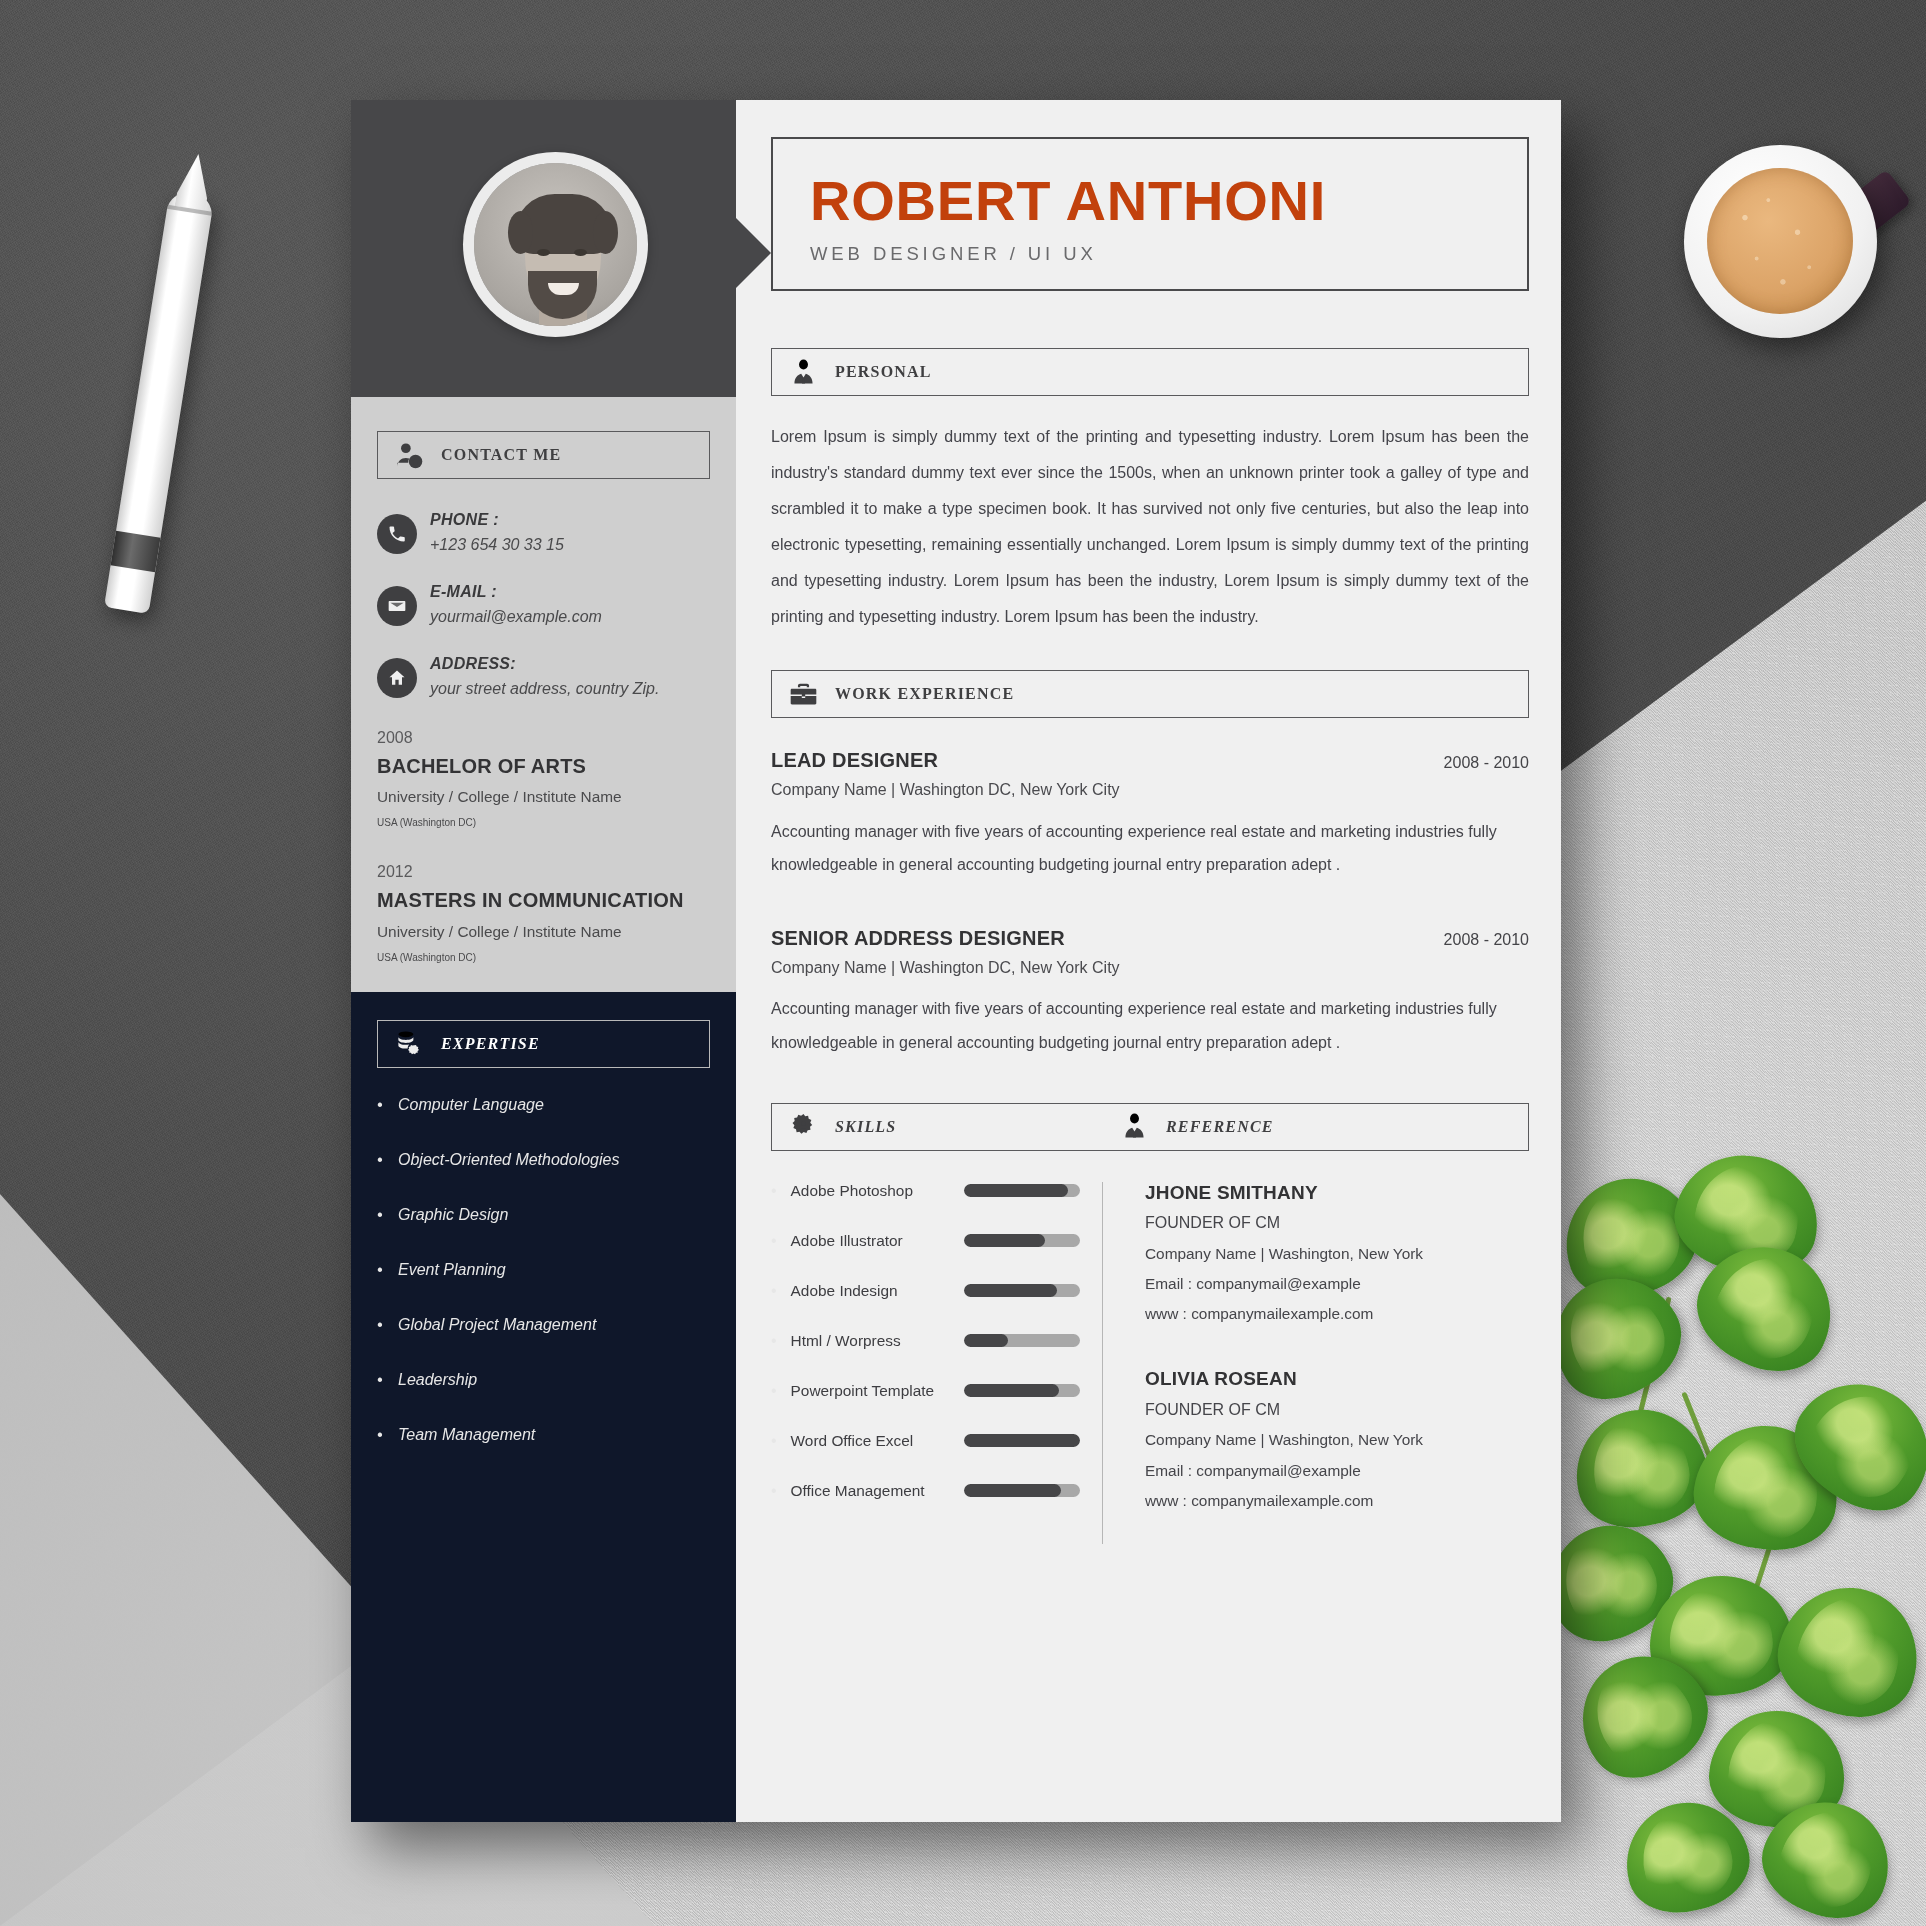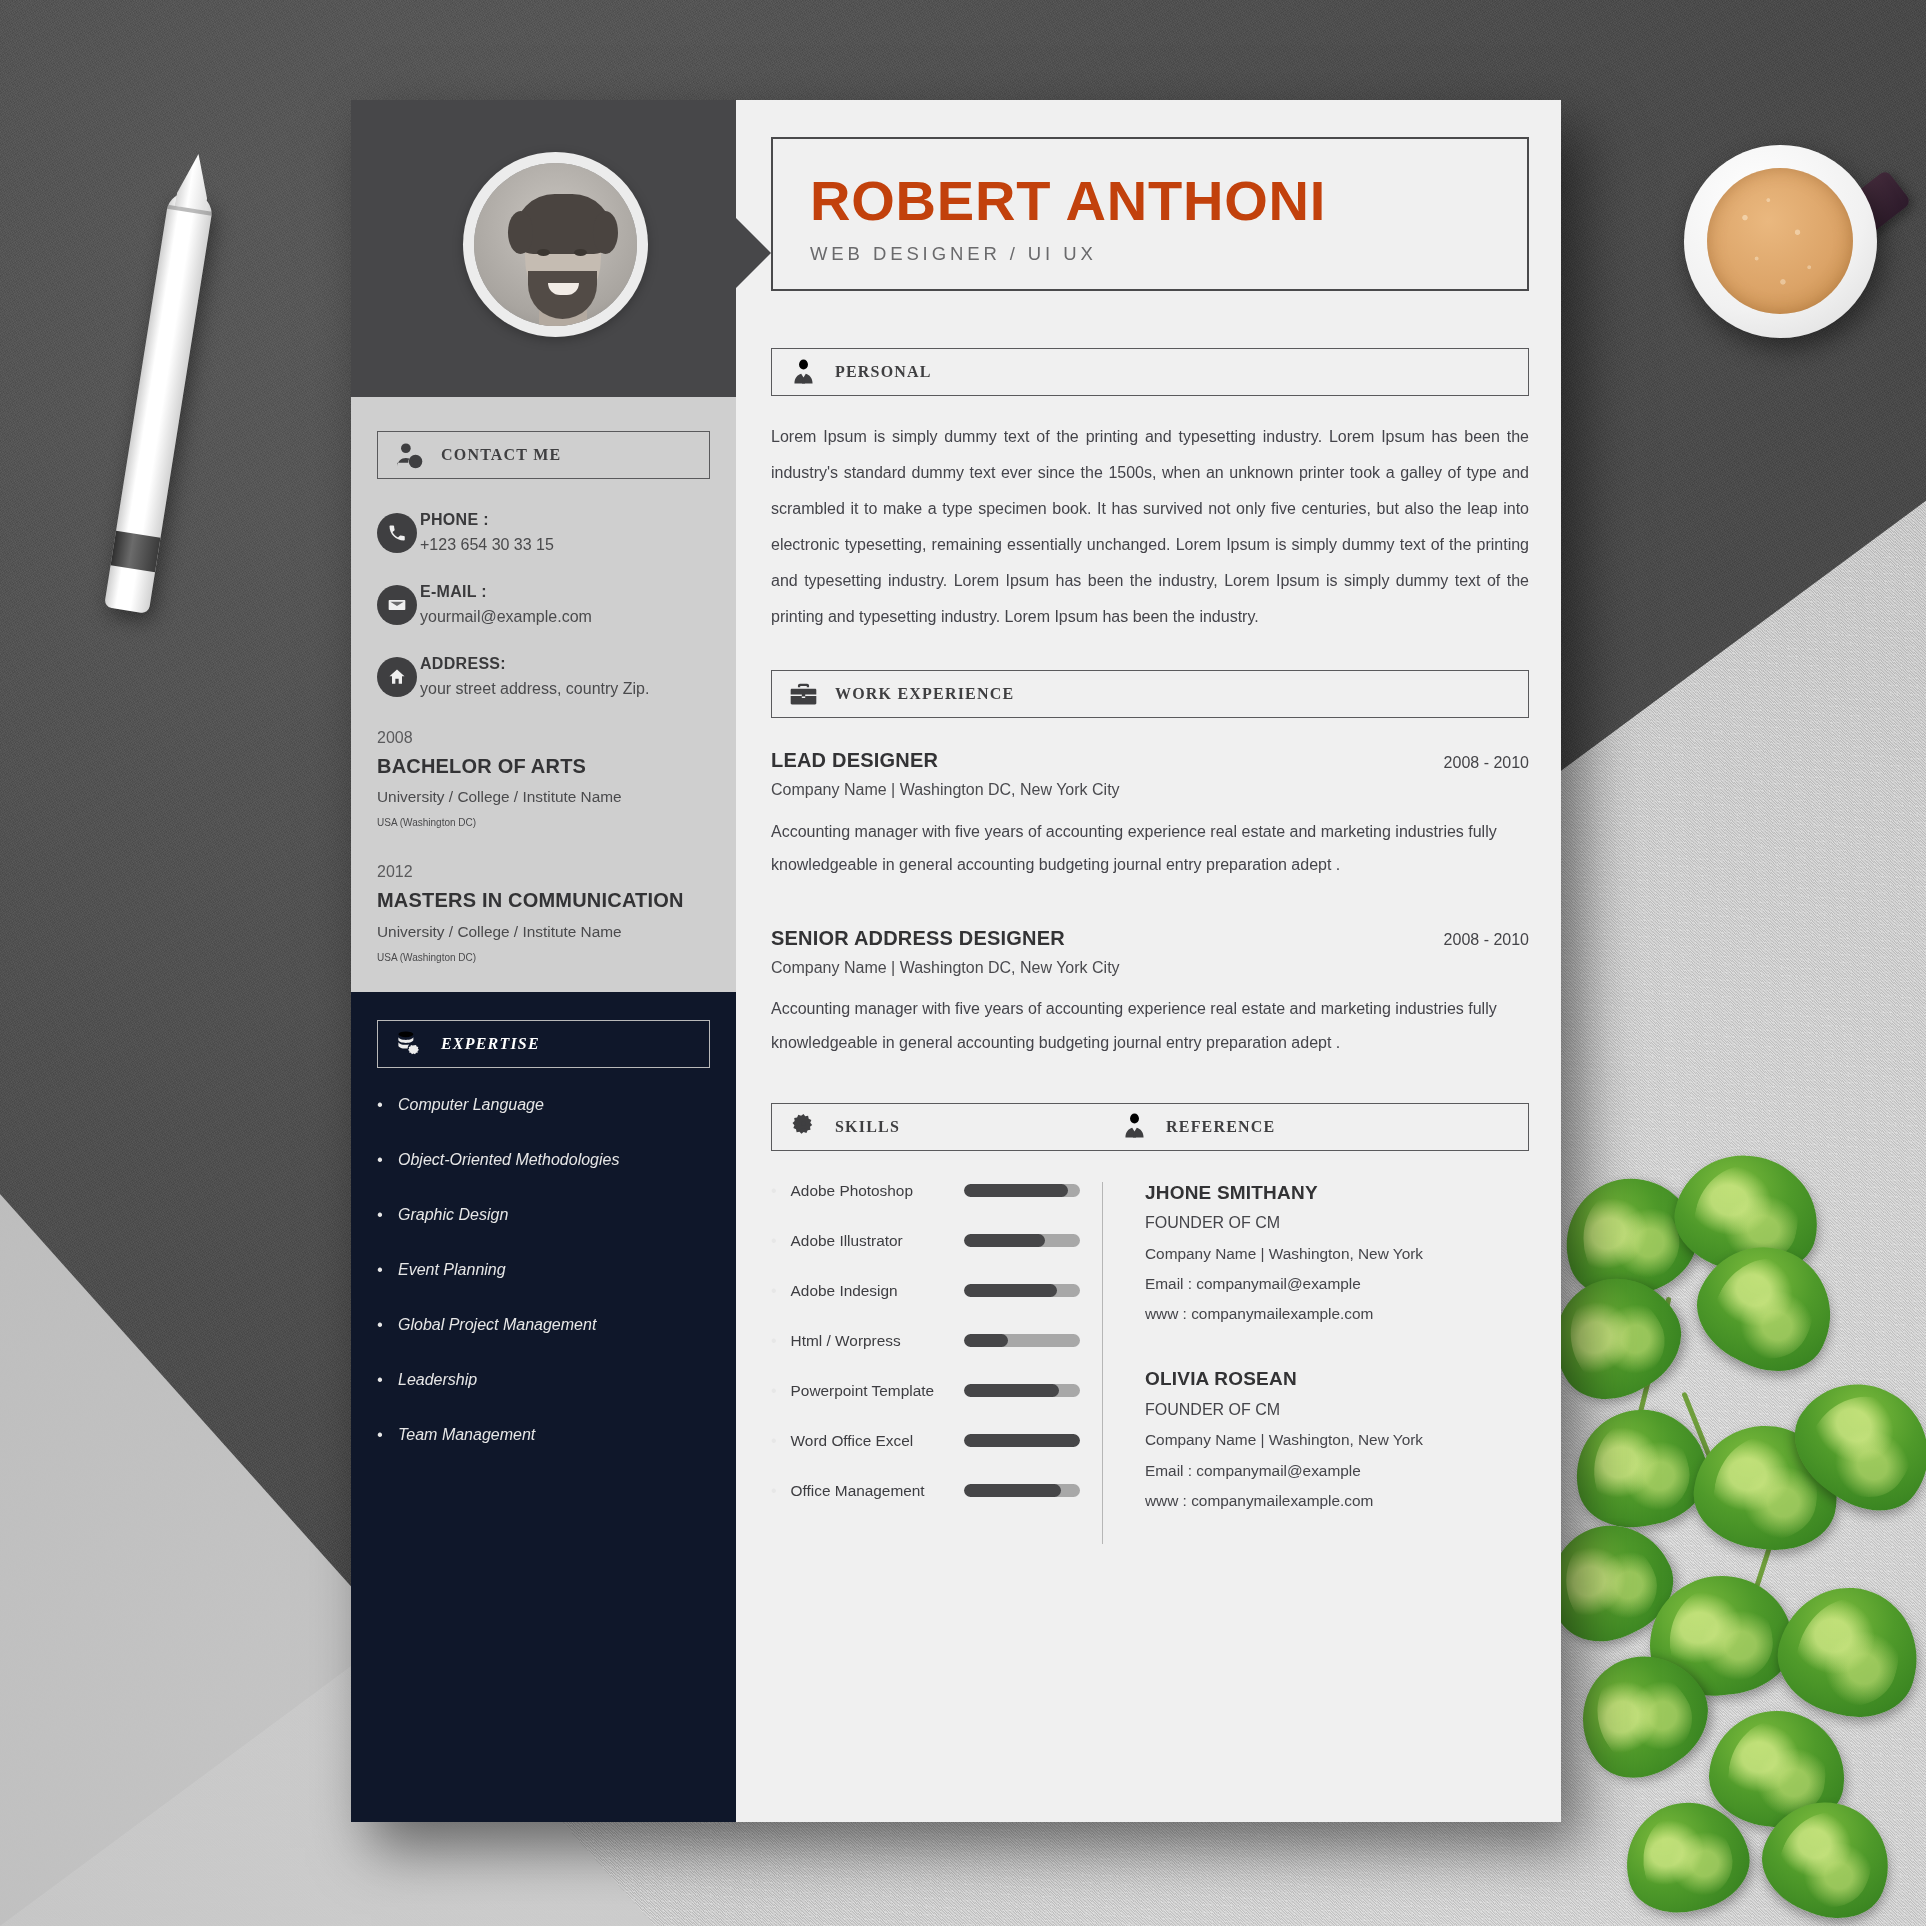--- a/index.html
+++ b/index.html
@@ -234,21 +234,21 @@
   }
   .sec-head.dark .sec-title { color: #ffffff; }
   .sec-ico { width: 29px; height: 29px; flex: none; display: block; }
   .sec-ico path, .sec-ico circle, .sec-ico rect { fill: #3f3f41; }
   .sec-head.dark .sec-ico path, .sec-head.dark .sec-ico circle,
   .sec-head.dark .sec-ico rect { fill: #ececec; }
 
   
   .left-pad { padding: 0 26px; }
   .contact-list { margin-top: 32px; }
-  .contact-row { display: flex; align-items: center; gap: 3px; margin-bottom: 29px; }
+  .contact-row { display: flex; align-items: flex-end; gap: 13px; margin-bottom: 29px; font-style: italic; }
   .cico {
     width: 40px; height: 40px; border-radius: 50%;
     background: #3f3f41; flex: none;
     display: flex; align-items: center; justify-content: center;
   }
   .cico svg { width: 20px; height: 20px; }
   .cico svg path { fill: #efefef; }
   .clabel { font-size: 16px; font-weight: 700; color: #3a3a3c; letter-spacing: 0.3px; }
   .cvalue { font-size: 16px; color: #4a4a4c; margin-top: 7px; }
 
@@ -526,21 +526,21 @@
 
         <div class="job" style="margin-top:45px;">
           <div class="job-head">
             <div class="job-title">SENIOR ADDRESS DESIGNER</div>
             <div class="job-dates">2008 - 2010</div>
           </div>
           <div class="job-company">Company Name  |  Washington DC, New York City</div>
           <div class="job-desc">Accounting manager with five years of accounting experience real estate and marketing industries fully knowledgeable in general accounting budgeting journal entry preparation adept .</div>
         </div>
 
-        <div class="sr-head" style="margin-top:43px;">
+        <div class="sr-head" style="margin-top:43px;font-style:italic;">
           <div class="half first">
             <svg class="sec-ico" viewBox="0 0 24 24">
               <path d="M12 1.6l1.4 2 2.4-.4.5 2.4 2.2 1-.9 2.3 1.6 1.8-1.8 1.6.4 2.4-2.4.5-1 2.2-2.3-.9-1.8 1.6-1.6-1.8-2.4.4-.5-2.4-2.2-1 .9-2.3L2.9 9l1.8-1.6-.4-2.4 2.4-.5 1-2.2L10 3.2z"></path>
               <circle cx="12" cy="9.6" r="1.9" fill="#f0f0f0"></circle>
               <path d="M8.8 15.8c.6-1.6 1.8-2.6 3.2-2.6s2.6 1 3.2 2.6z" fill="#f0f0f0"></path>
             </svg>
             <div class="sec-title">SKILLS</div>
           </div>
           <div class="half">
             <svg class="sec-ico" viewBox="0 0 24 24">

